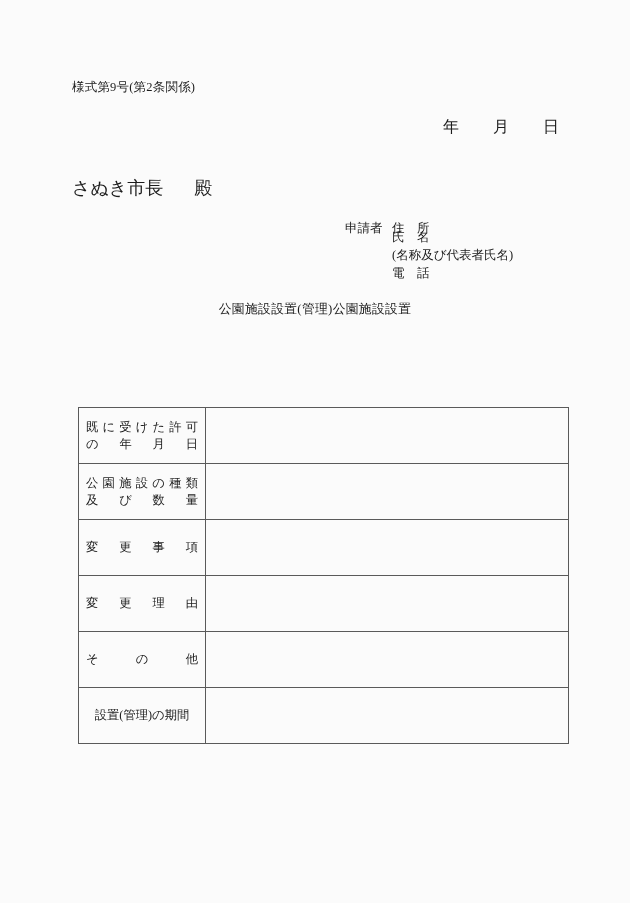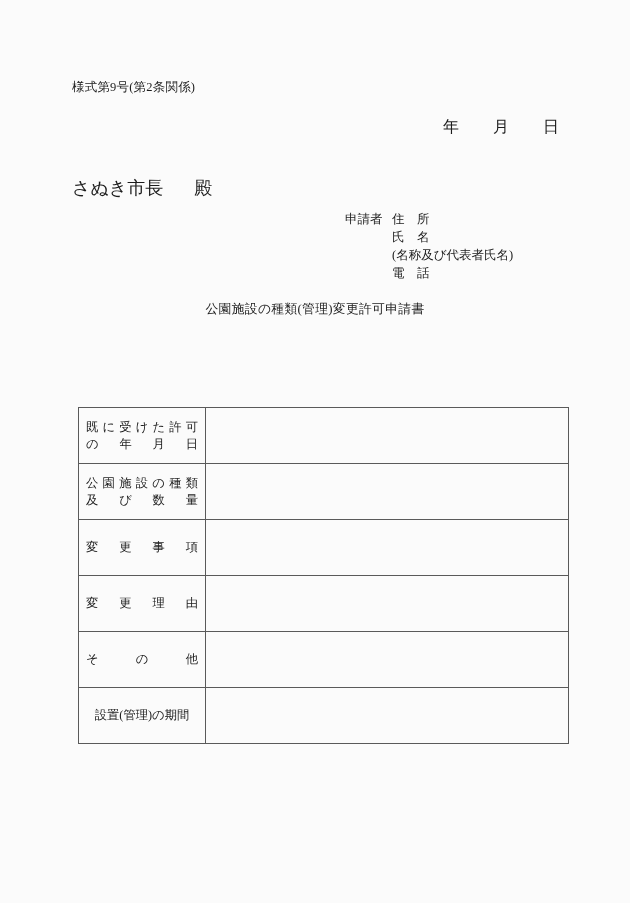--- a/index.html
+++ b/index.html
@@ -67,20 +67,21 @@
     line-height: 18px;
     white-space: nowrap;
   }
   .applicant .row {
     display: block;
     height: 18px;
   }
   .applicant .lead {
     display: inline-block;
     width: 47px;
+    margin-top: 9px;
   }
   .applicant .field {
     display: inline-block;
     text-align: right;
   }
 
   
   .doc-title {
     position: absolute;
     left: 0;
@@ -173,21 +174,21 @@
       <span class="lead"></span><span class="field">氏　名</span>
     </span>
     <span class="row">
       <span class="lead"></span><span class="field">(名称及び代表者氏名)</span>
     </span>
     <span class="row">
       <span class="lead"></span><span class="field">電　話</span>
     </span>
   </div>
 
-  <div class="doc-title">公園施設の種類(管理)変更許可申請書</div>
+  <div class="doc-title">公園施設設置(管理)公園施設設置</div>
 
 
   <table class="form-table">
     <tbody>
       <tr>
         <td class="label-cell">
           <div class="label-inner">
             <span class="ln">既に受けた許可</span>
             <span class="ln">の　年　月　日</span>
           </div>

